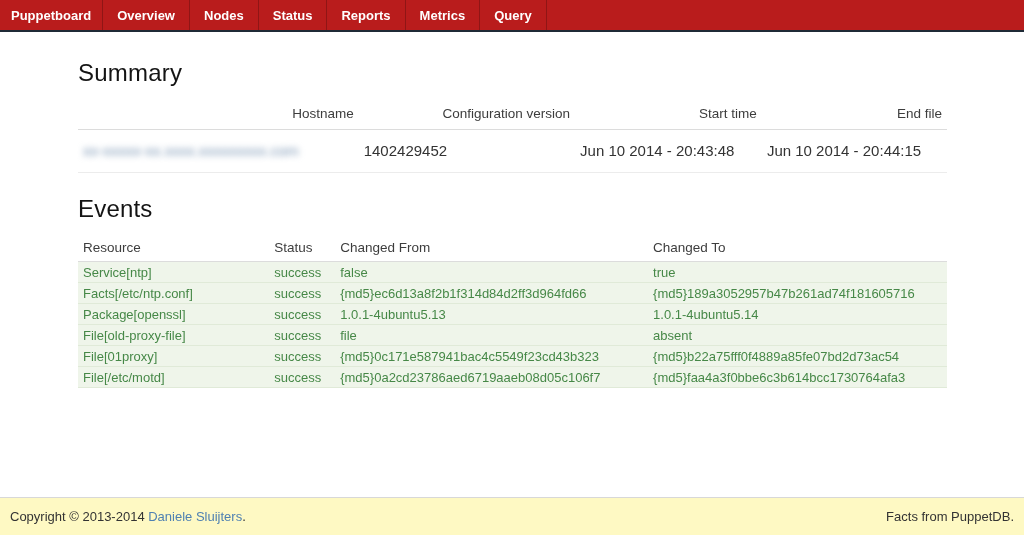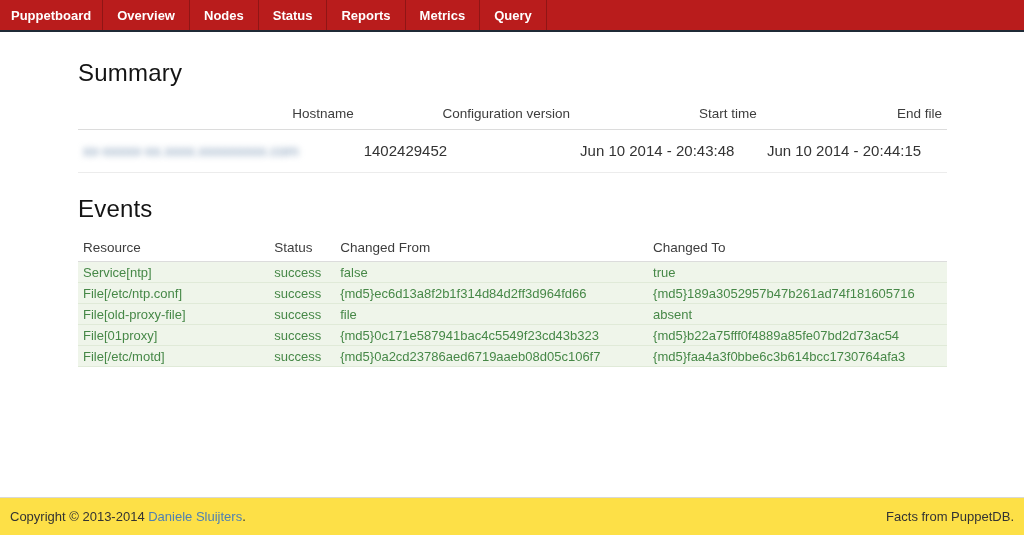--- a/index.html
+++ b/index.html
@@ -73,21 +73,21 @@
     font-size: 13px; padding: 3px 5px 2px 5px;
     background: #eff5ea;
     color: #468847;
     border-bottom: 1px solid #e0ead8;
     white-space: nowrap; overflow: hidden; text-overflow: ellipsis;
   }
 
   
   .footer {
     flex: 0 0 38px; height: 38px;
-    background: #fde047;
+    background: #fef9c3;
     border-top: 1px solid #d8d8d8;
     display: flex; align-items: center; justify-content: space-between;
     padding: 0 10px;
     font-size: 13px; color: #333;
   }
   .footer a, .footer .link {
     color: #4f81b2; text-decoration: none; cursor: pointer;
   }
 </style>
 </head>
@@ -151,24 +151,30 @@
         </tr>
       </thead>
       <tbody>
         <tr>
           <td>Service[ntp]</td>
           <td>success</td>
           <td>false</td>
           <td>true</td>
         </tr>
         <tr>
-          <td>File[/etc/ntp.conf]</td>
+          <td>Facts[/etc/ntp.conf]</td>
           <td>success</td>
           <td>{md5}ec6d13a8f2b1f314d84d2ff3d964fd66</td>
           <td>{md5}189a3052957b47b261ad74f181605716</td>
+        </tr>
+        <tr>
+          <td>Package[openssl]</td>
+          <td>success</td>
+          <td>1.0.1-4ubuntu5.13</td>
+          <td>1.0.1-4ubuntu5.14</td>
         </tr>
         <tr>
           <td>File[old-proxy-file]</td>
           <td>success</td>
           <td>file</td>
           <td>absent</td>
         </tr>
         <tr>
           <td>File[01proxy]</td>
           <td>success</td>

